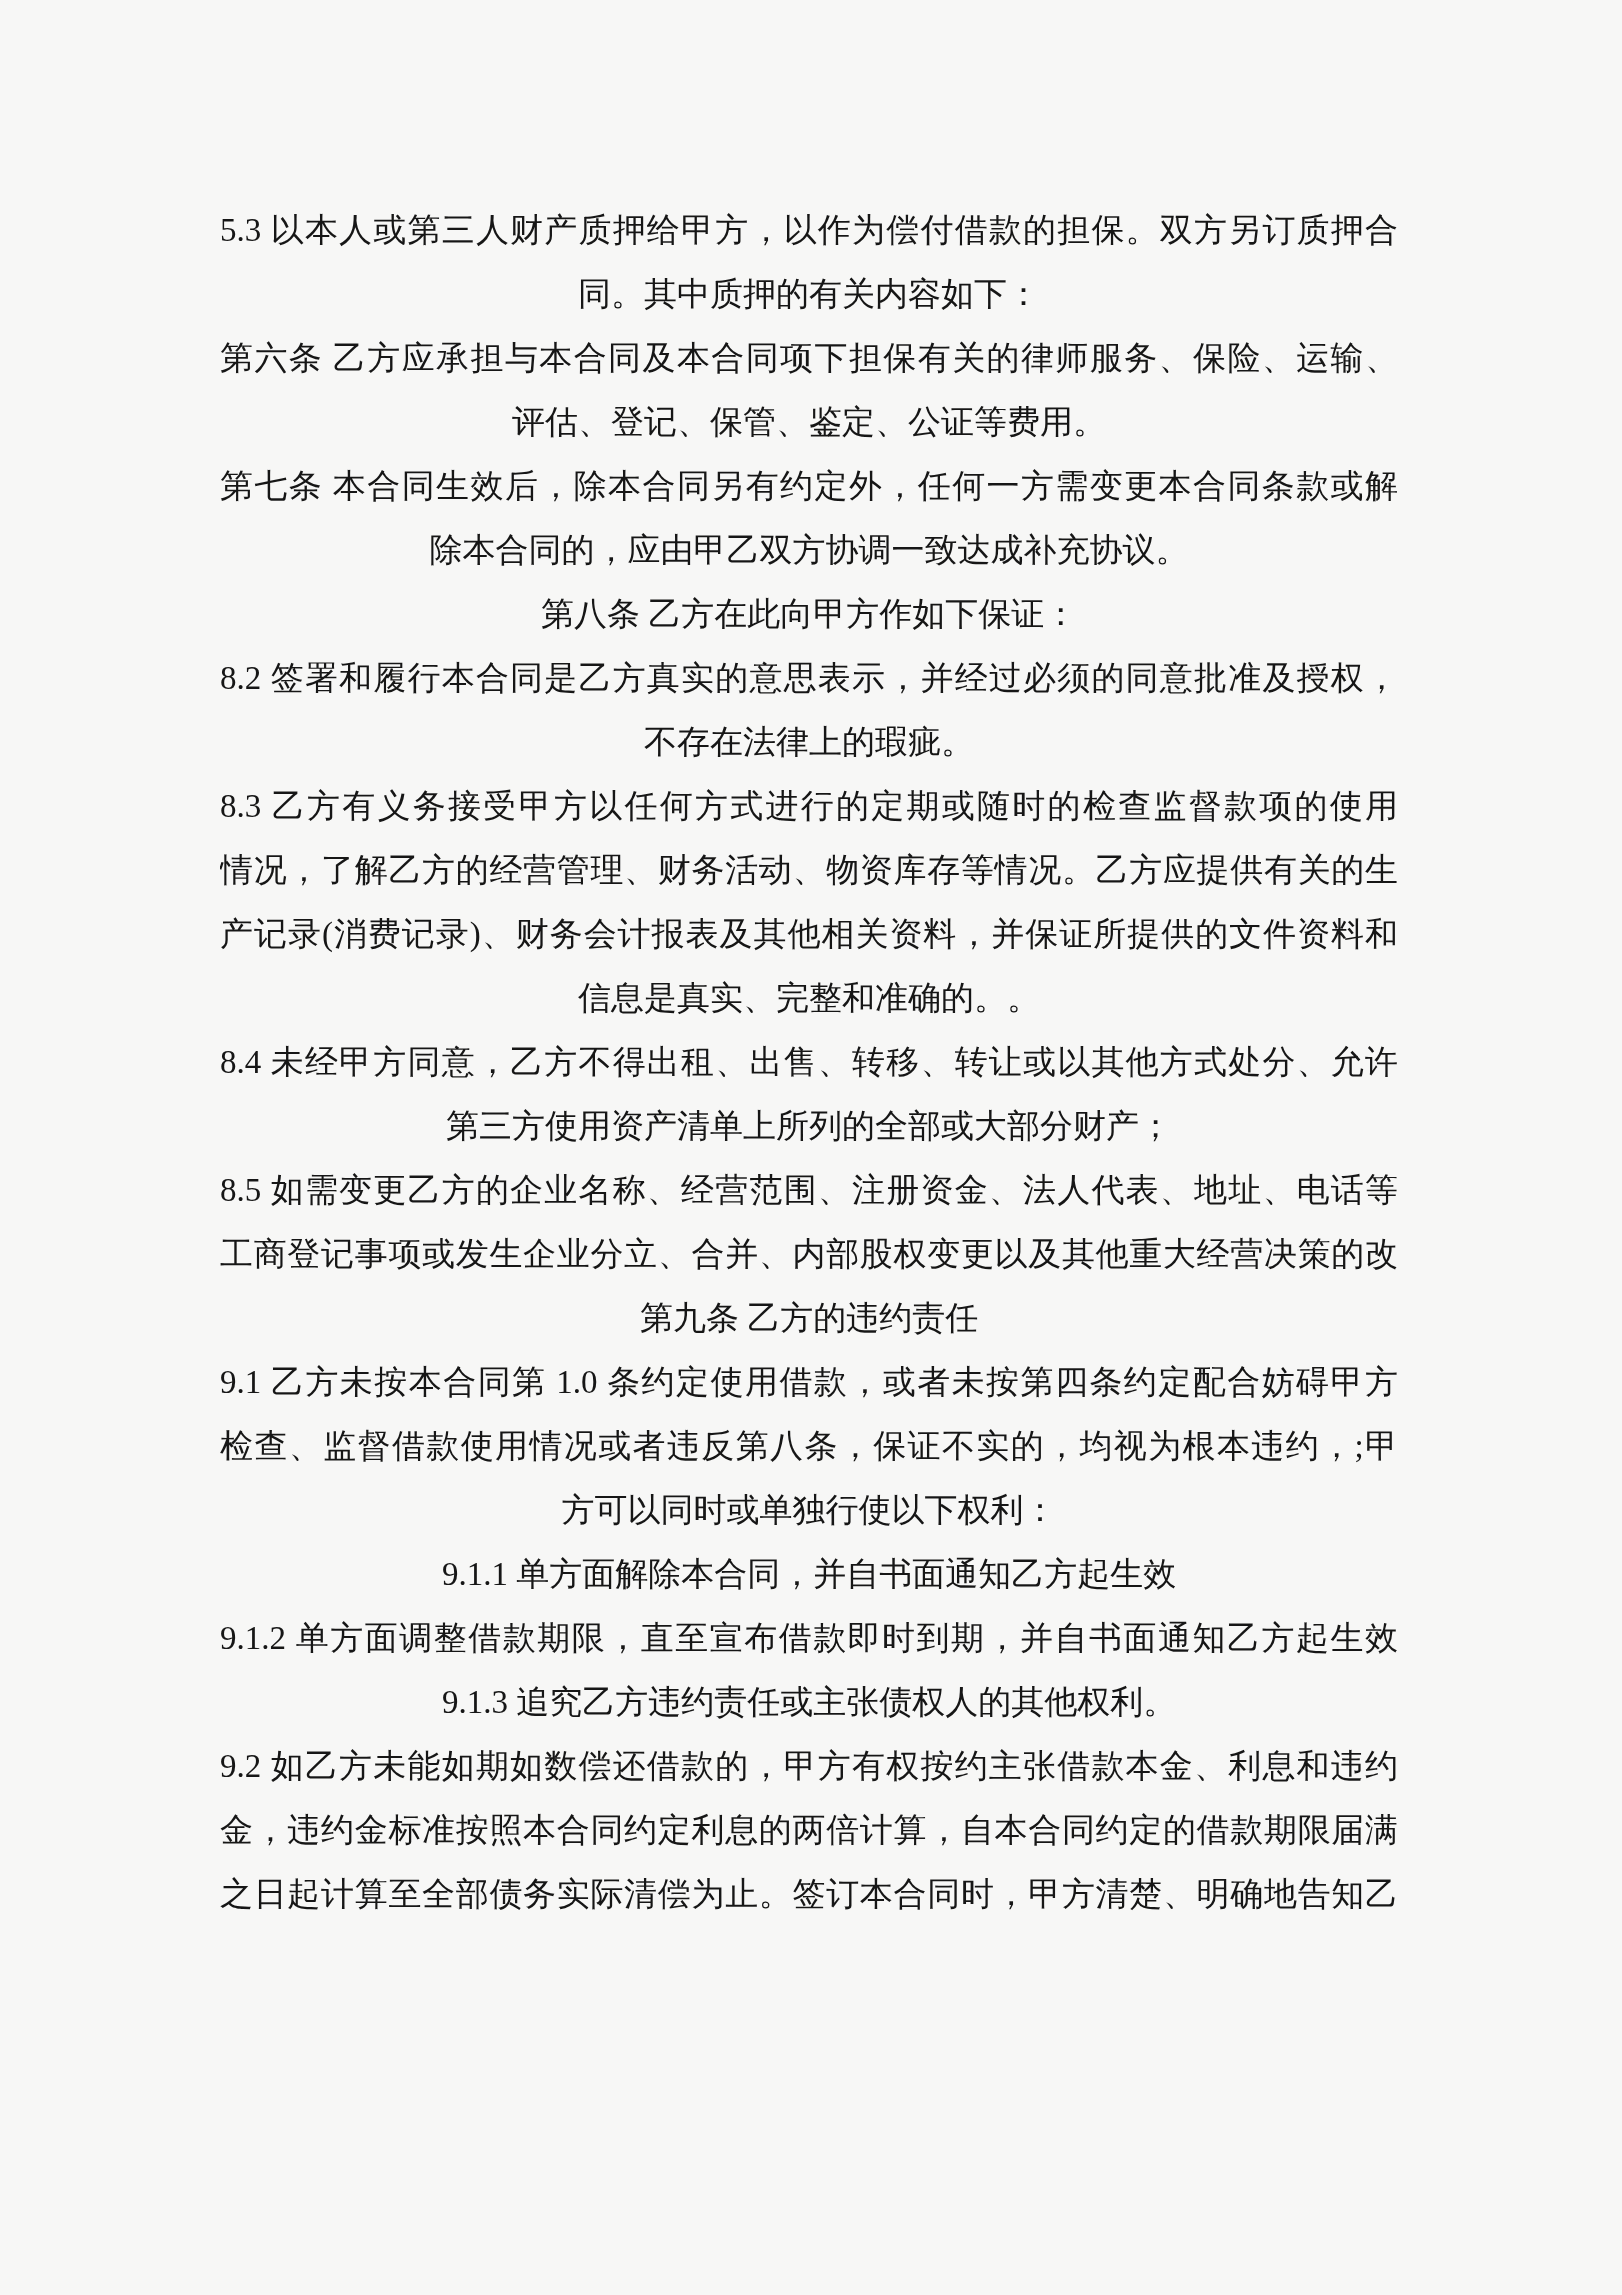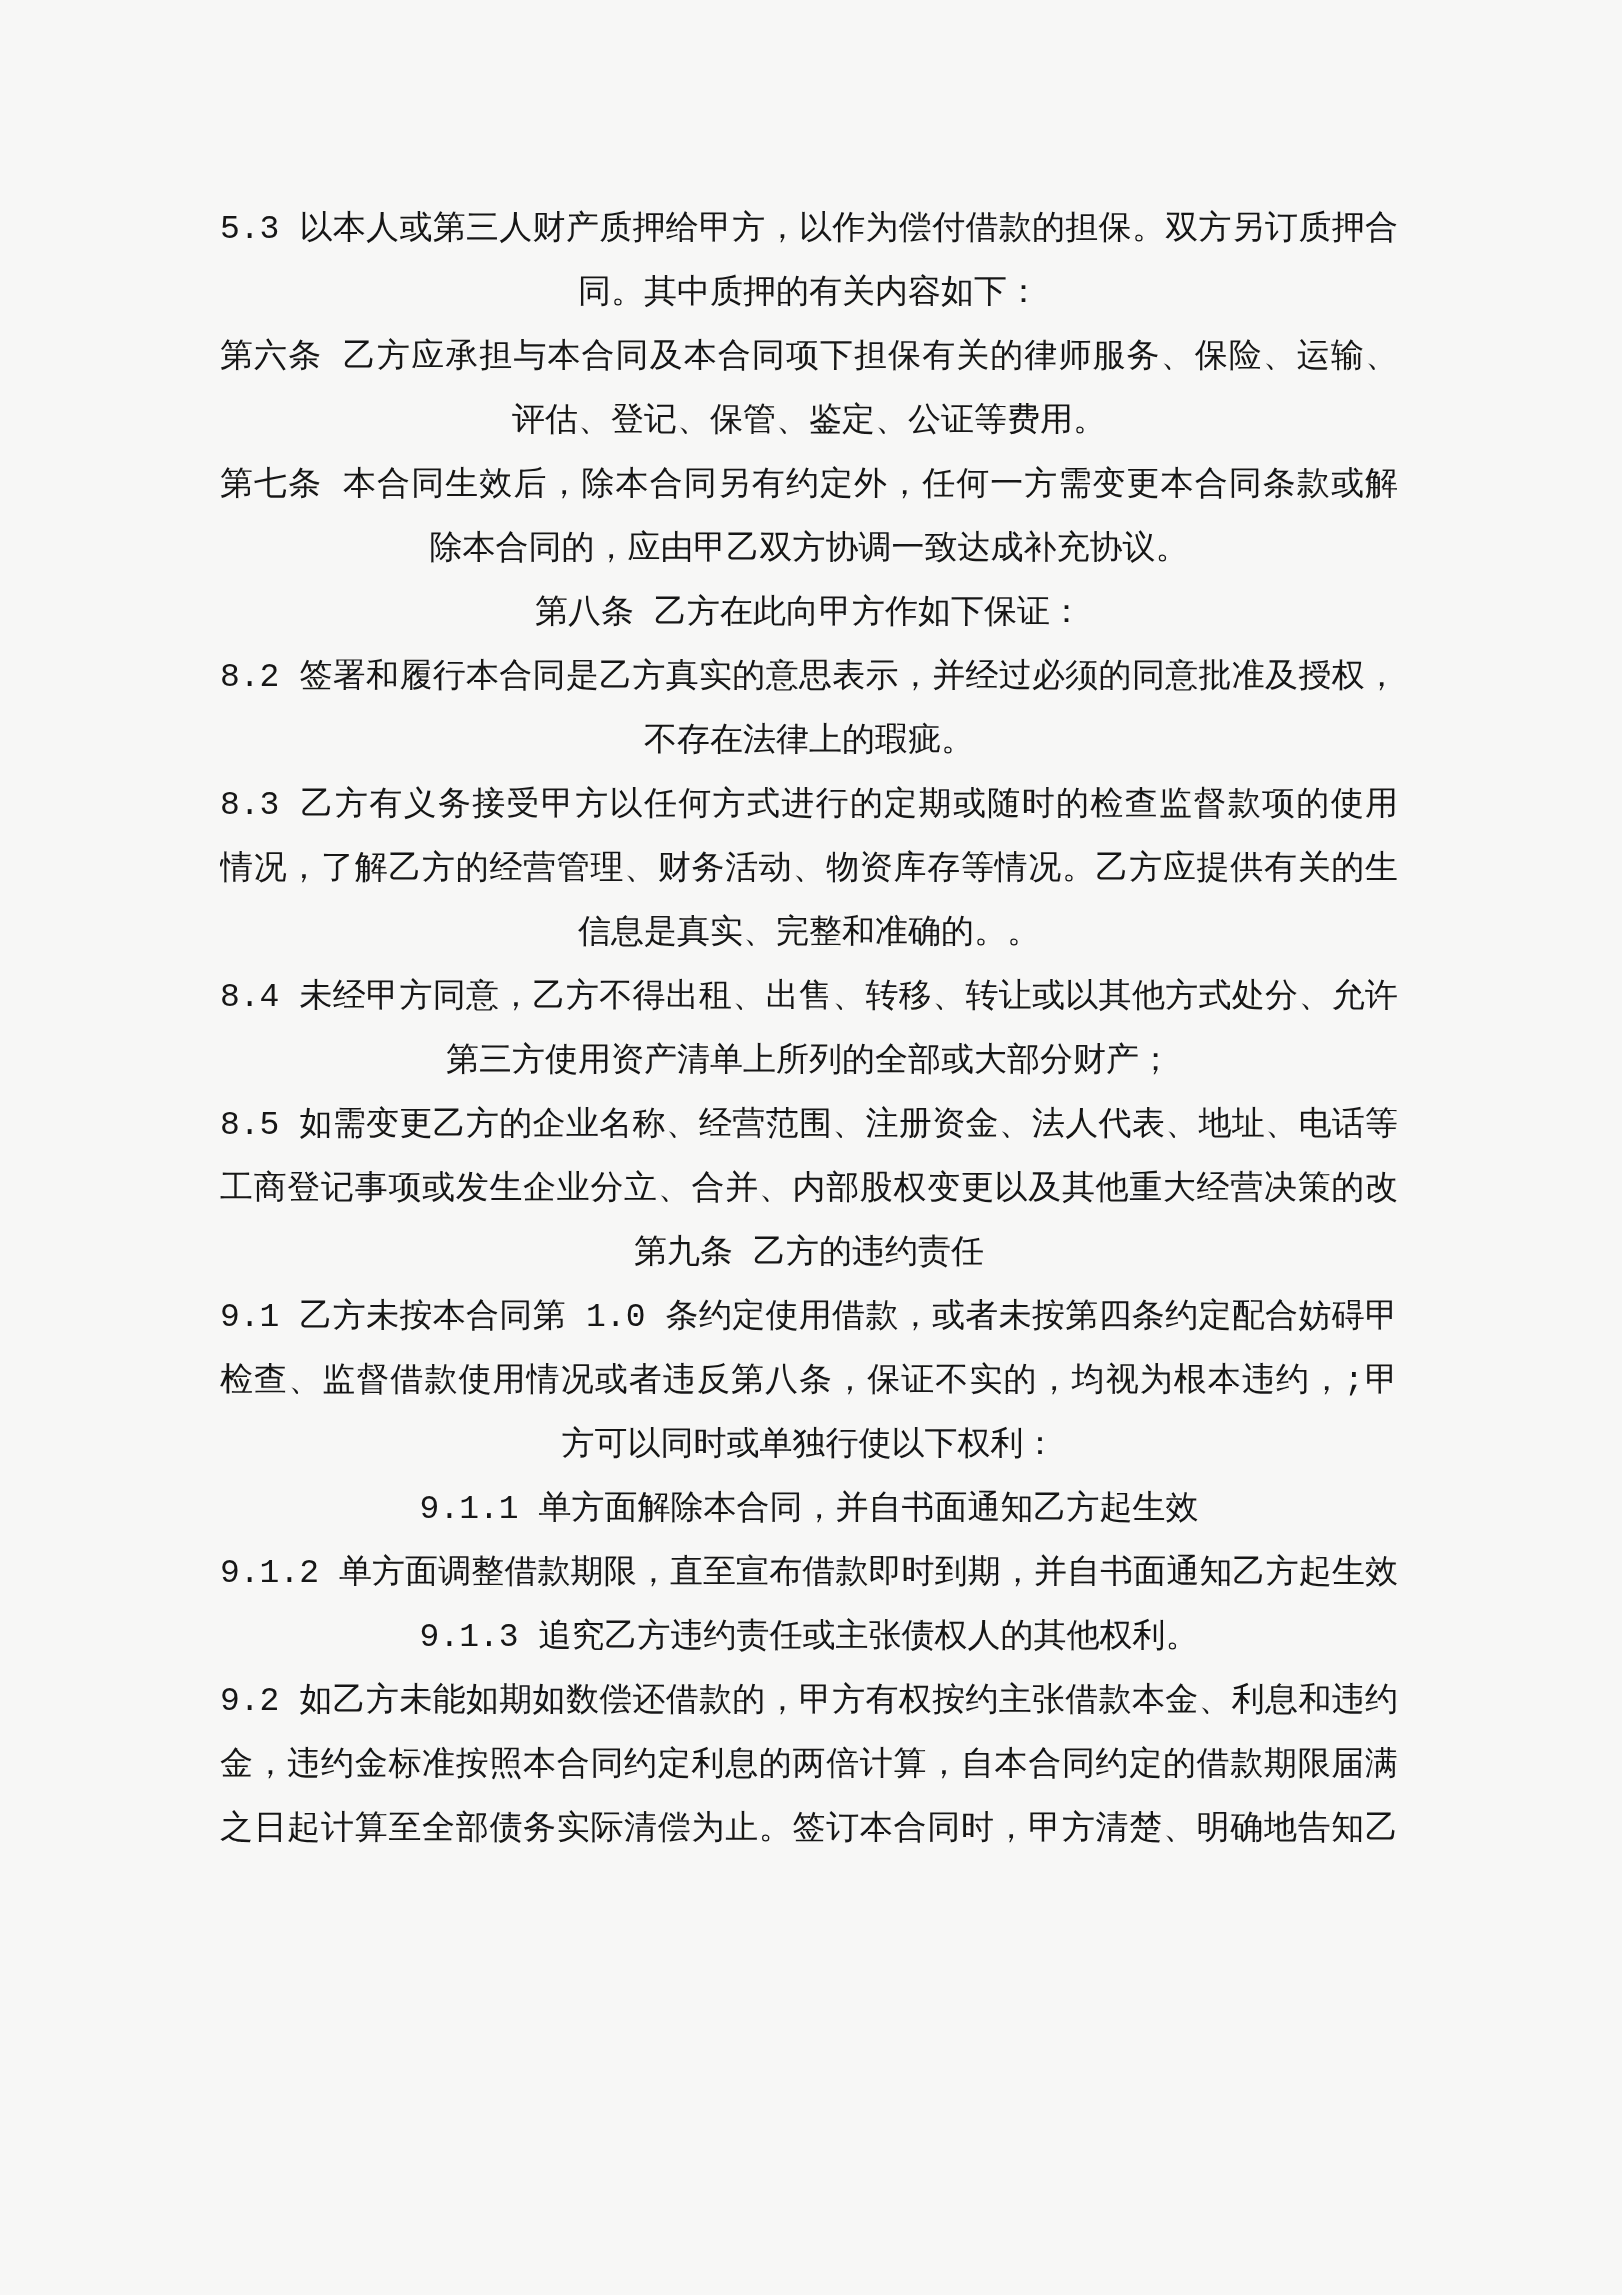--- a/index.html
+++ b/index.html
@@ -10,21 +10,21 @@
     width: 1623px;
     height: 2295px;
     background: #f7f7f6;
   }
   .page {
     position: relative;
     width: 1623px;
     height: 2295px;
     background: #f7f7f6;
     overflow: hidden;
-    font-family: Liberation Mono, monospace;
+    font-family: Liberation Serif, serif;
     color: #161616;
   }
   .text-block {
     position: absolute;
     left: 220px;
     top: 198px;
     width: 1178px;
   }
   .text-line {
     font-size: 33px;
@@ -49,20 +49,21 @@
       <div class="text-line">同。其中质押的有关内容如下：</div>
       <div class="text-line j">第六条 乙方应承担与本合同及本合同项下担保有关的律师服务、保险、运输、</div>
       <div class="text-line">评估、登记、保管、鉴定、公证等费用。</div>
       <div class="text-line j">第七条 本合同生效后，除本合同另有约定外，任何一方需变更本合同条款或解</div>
       <div class="text-line">除本合同的，应由甲乙双方协调一致达成补充协议。</div>
       <div class="text-line">第八条 乙方在此向甲方作如下保证：</div>
       <div class="text-line j">8.2 签署和履行本合同是乙方真实的意思表示，并经过必须的同意批准及授权，</div>
       <div class="text-line">不存在法律上的瑕疵。</div>
       <div class="text-line j">8.3 乙方有义务接受甲方以任何方式进行的定期或随时的检查监督款项的使用</div>
       <div class="text-line j">情况，了解乙方的经营管理、财务活动、物资库存等情况。乙方应提供有关的生</div>
+      <div class="text-line j">产记录(消费记录)、财务会计报表及其他相关资料，并保证所提供的文件资料和</div>
       <div class="text-line">信息是真实、完整和准确的。。</div>
       <div class="text-line j">8.4 未经甲方同意，乙方不得出租、出售、转移、转让或以其他方式处分、允许</div>
       <div class="text-line">第三方使用资产清单上所列的全部或大部分财产；</div>
       <div class="text-line j">8.5 如需变更乙方的企业名称、经营范围、注册资金、法人代表、地址、电话等</div>
       <div class="text-line j">工商登记事项或发生企业分立、合并、内部股权变更以及其他重大经营决策的改</div>
       <div class="text-line">第九条 乙方的违约责任</div>
       <div class="text-line j">9.1 乙方未按本合同第 1.0 条约定使用借款，或者未按第四条约定配合妨碍甲方</div>
       <div class="text-line j">检查、监督借款使用情况或者违反第八条，保证不实的，均视为根本违约，;甲</div>
       <div class="text-line">方可以同时或单独行使以下权利：</div>
       <div class="text-line">9.1.1 单方面解除本合同，并自书面通知乙方起生效</div>

